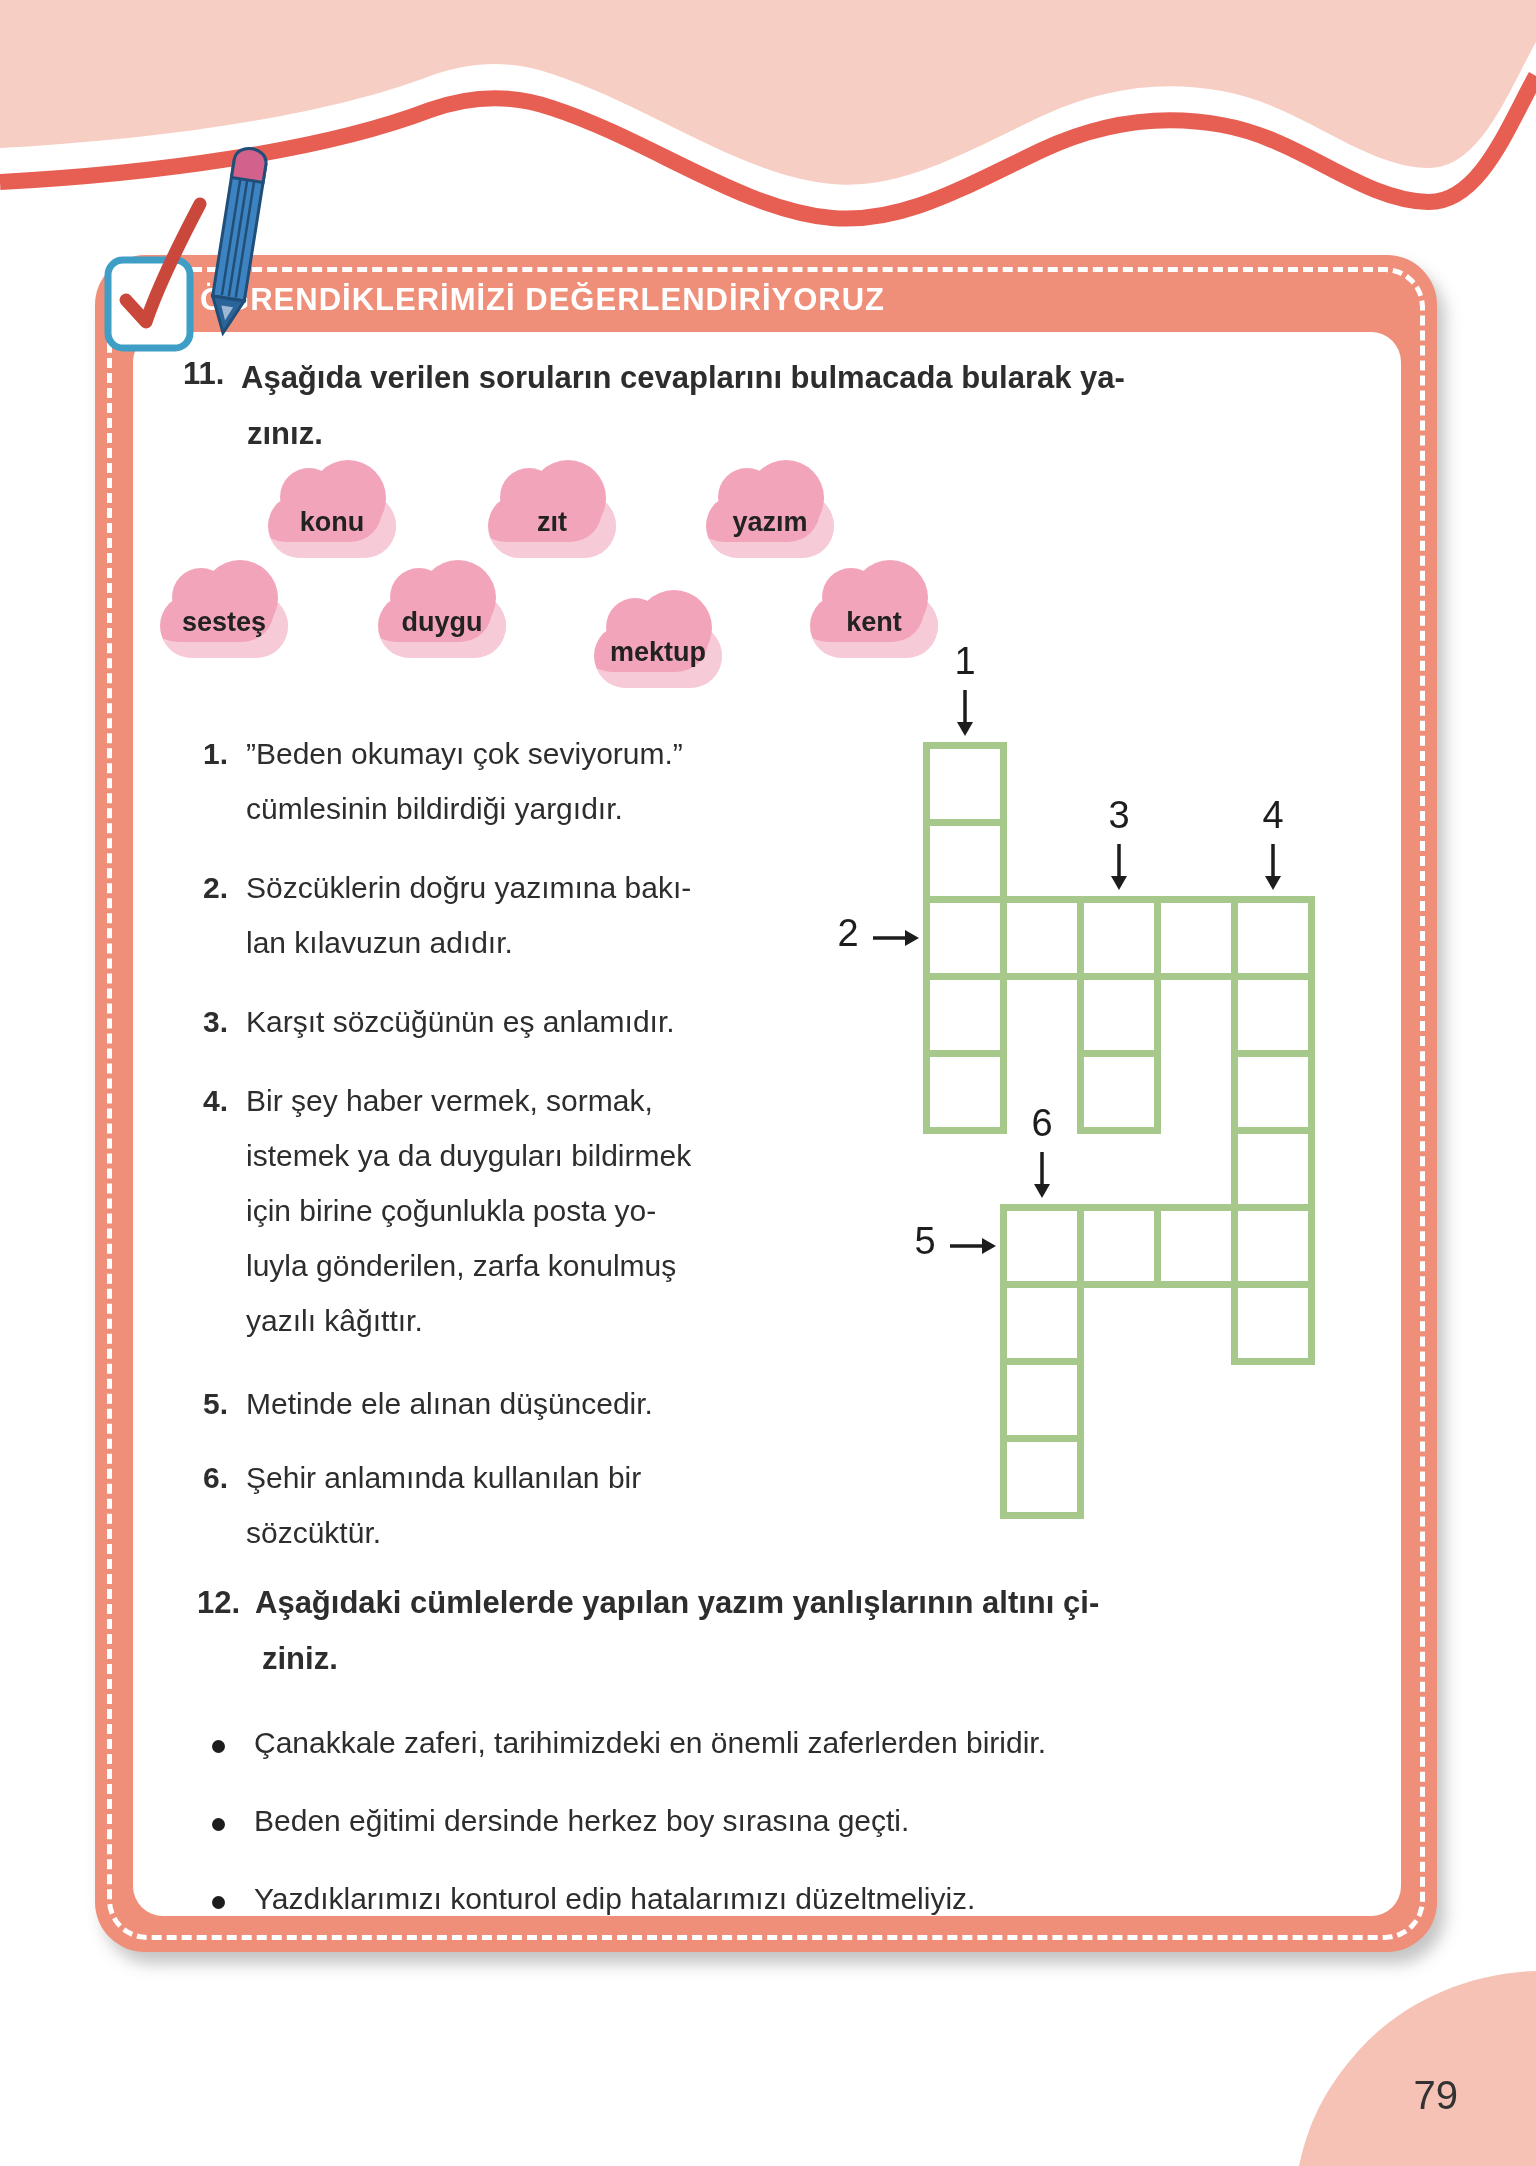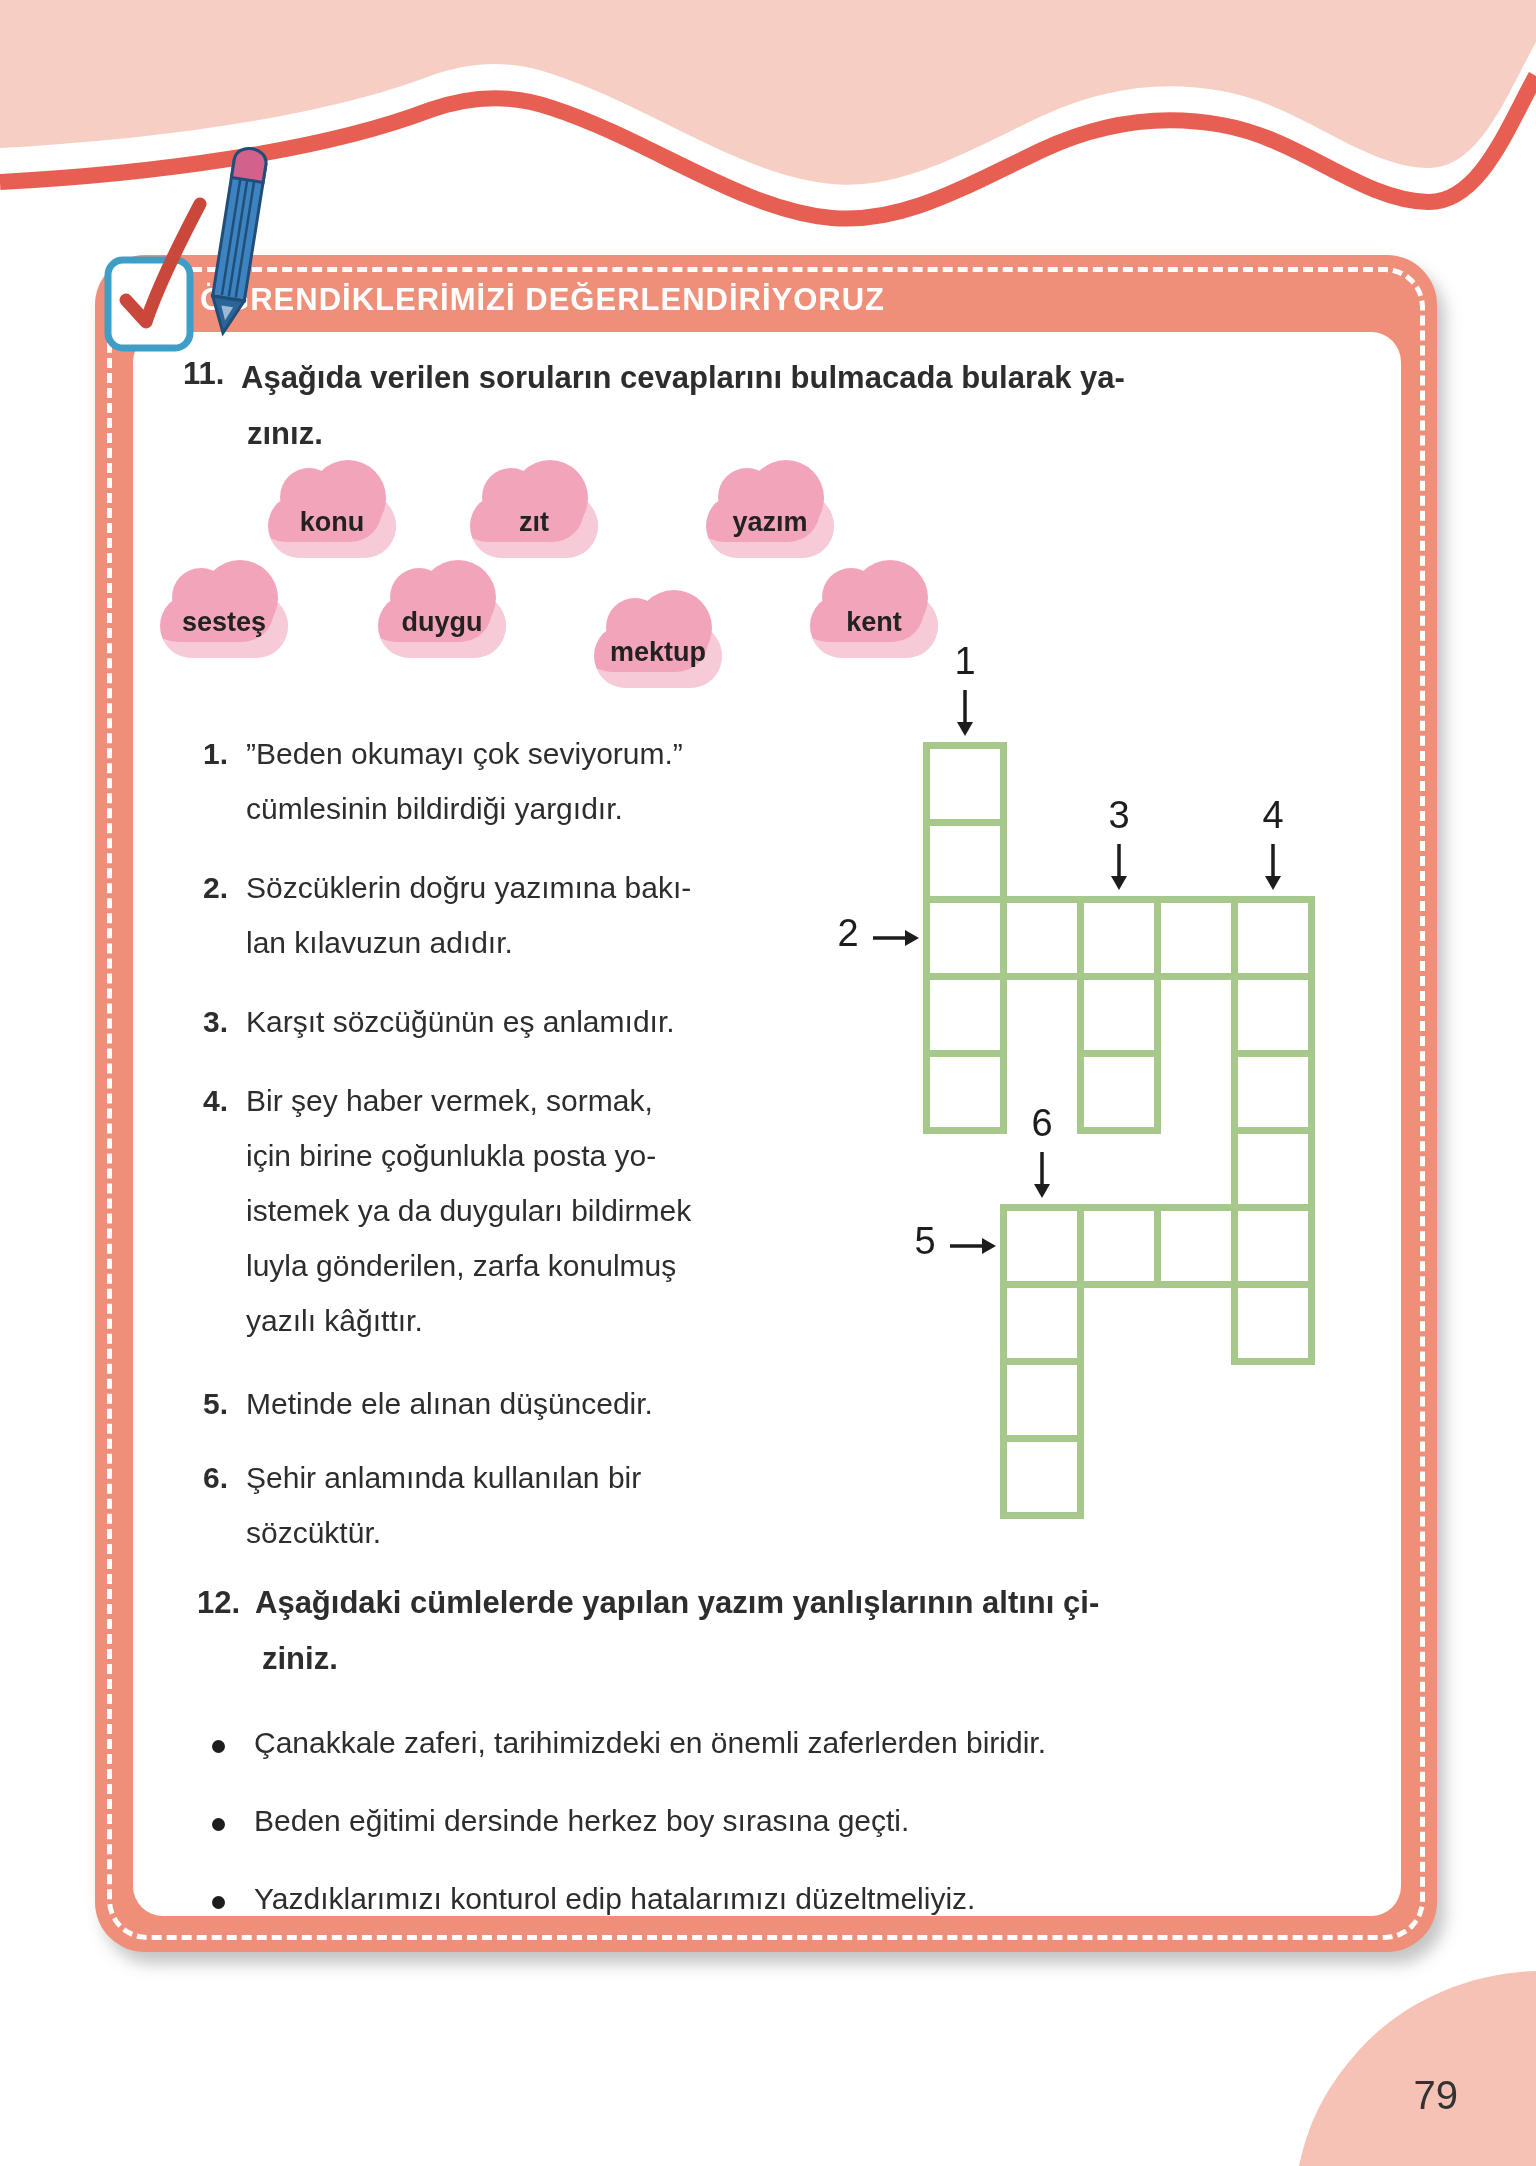--- a/index.html
+++ b/index.html
@@ -116,21 +116,21 @@
 <div>
   <div class="q-num" style="left:183px;top:356px;font-size:31px;">11.</div>
   <div class="q-line" style="left:241px;top:360px;font-size:31px;font-weight:bold;">Aşağıda verilen soruların cevaplarını bulmacada bularak ya-</div>
   <div class="q-line" style="left:247px;top:416px;font-size:31px;font-weight:bold;">zınız.</div>
 </div>
 
 <div id="clouds">
     <div class="cloud" style="left: 268px; top: 494px;">
       <span>konu</span>
     </div>
-    <div class="cloud" style="left: 470px; top: 494px;">
+    <div class="cloud" style="left: 488px; top: 494px;">
       <span>zıt</span>
     </div>
     <div class="cloud" style="left: 706px; top: 494px;">
       <span>yazım</span>
     </div>
     <div class="cloud" style="left: 160px; top: 594px;">
       <span>sesteş</span>
     </div>
     <div class="cloud" style="left: 378px; top: 594px;">
       <span>duygu</span>
@@ -161,22 +161,22 @@
     <div class="clue" style="left: 203px; top: 994px;">
       <div class="num">3.</div>
       <div class="lines">
         <div>Karşıt sözcüğünün eş anlamıdır.</div>
       </div>
     </div>
     <div class="clue" style="left: 203px; top: 1073px;">
       <div class="num">4.</div>
       <div class="lines">
         <div>Bir şey haber vermek, sormak,</div>
+        <div>istemek ya da duyguları bildirmek</div>
         <div>için birine çoğunlukla posta yo-</div>
-        <div>istemek ya da duyguları bildirmek</div>
         <div>luyla gönderilen, zarfa konulmuş</div>
         <div>yazılı kâğıttır.</div>
       </div>
     </div>
     <div class="clue" style="left: 203px; top: 1376px;">
       <div class="num">5.</div>
       <div class="lines">
         <div>Metinde ele alınan düşüncedir.</div>
       </div>
     </div>

